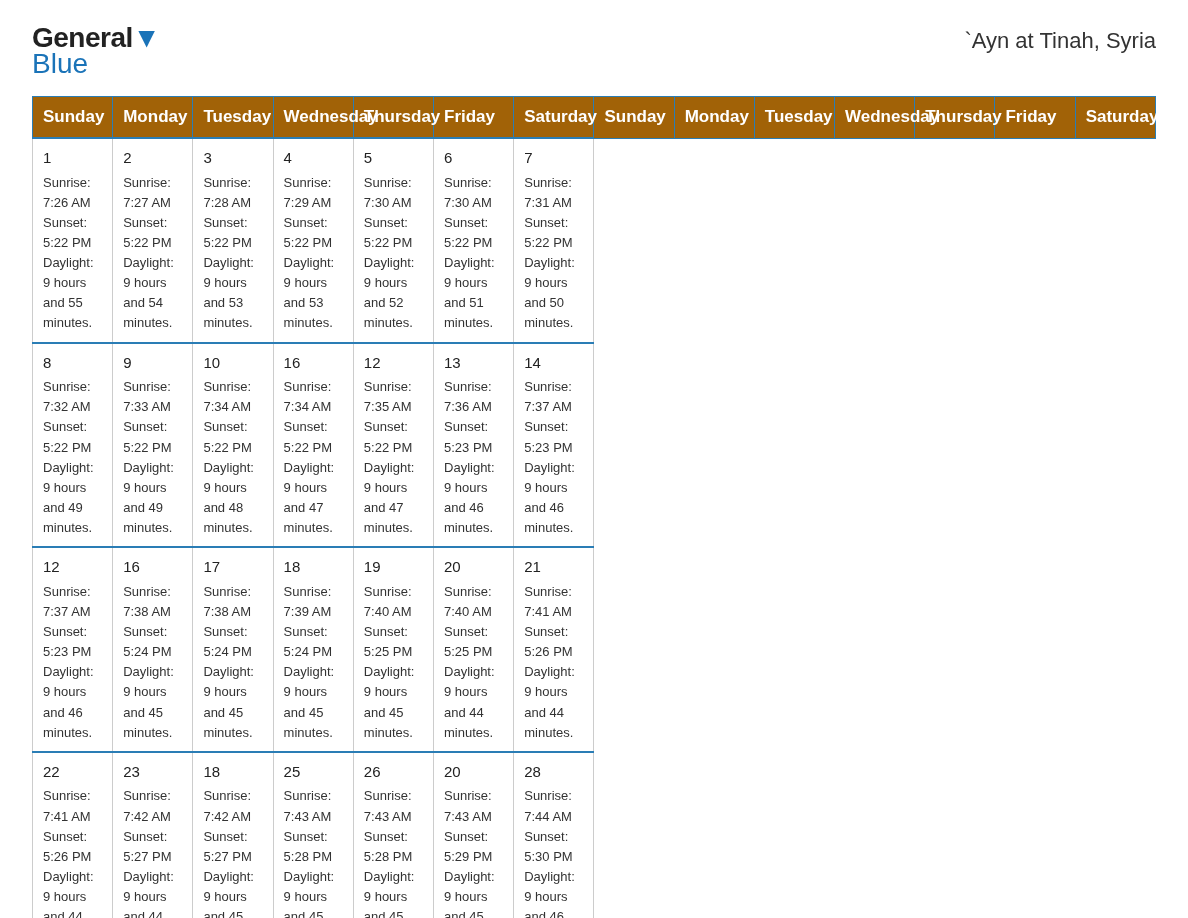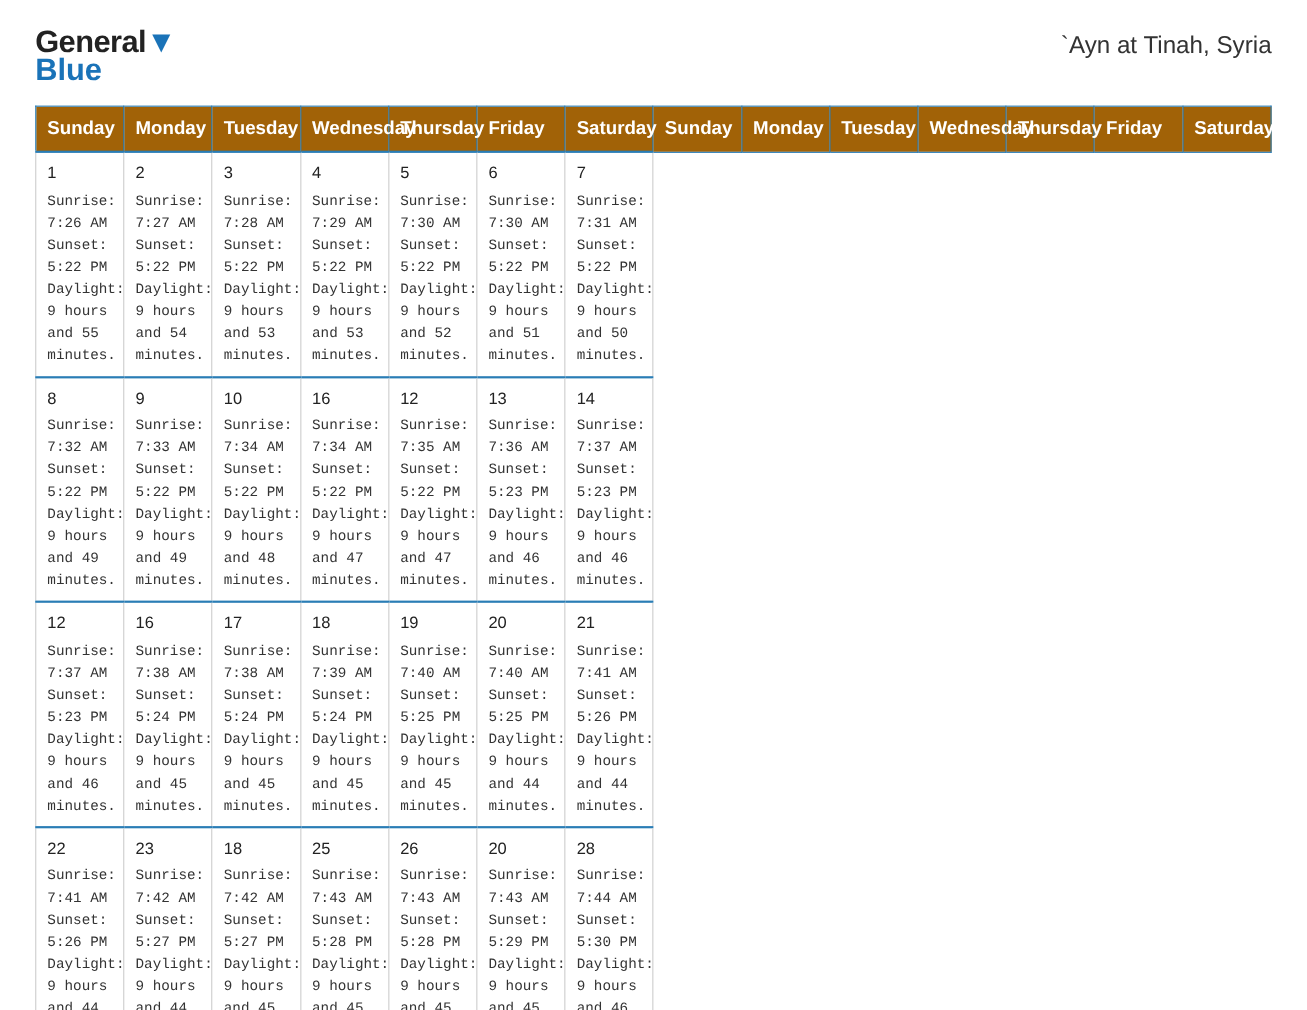--- a/index.html
+++ b/index.html
@@ -26,21 +26,21 @@
       font-weight: bold;
       color: #222;
       letter-spacing: -0.5px;
       line-height: 1;
     }
     .logo-general span {
       color: #1a73b8;
     }
     .logo-blue {
       font-size: 28px;
-      font-weight: bold;
+      font-weight: normal;
       color: #1a73b8;
       line-height: 1;
       margin-top: -2px;
       text-align: center;
     }
     .title-block {
       text-align: right;
     }
     .month-title {
       font-size: 52px;
@@ -80,21 +80,20 @@
     .day-num {
       font-size: 15px;
       font-weight: normal;
       display: block;
       margin-bottom: 3px;
     }
     .day-info {
       font-size: 13px;
       color: #333;
       line-height: 1.55;
-      font-family: Liberation Mono, monospace;
     }
   </style>
 </head>
 <body>
 
 <div class="header">
   <div class="logo">
     <div class="logo-general">
       General<span>▼</span>
     </div>

